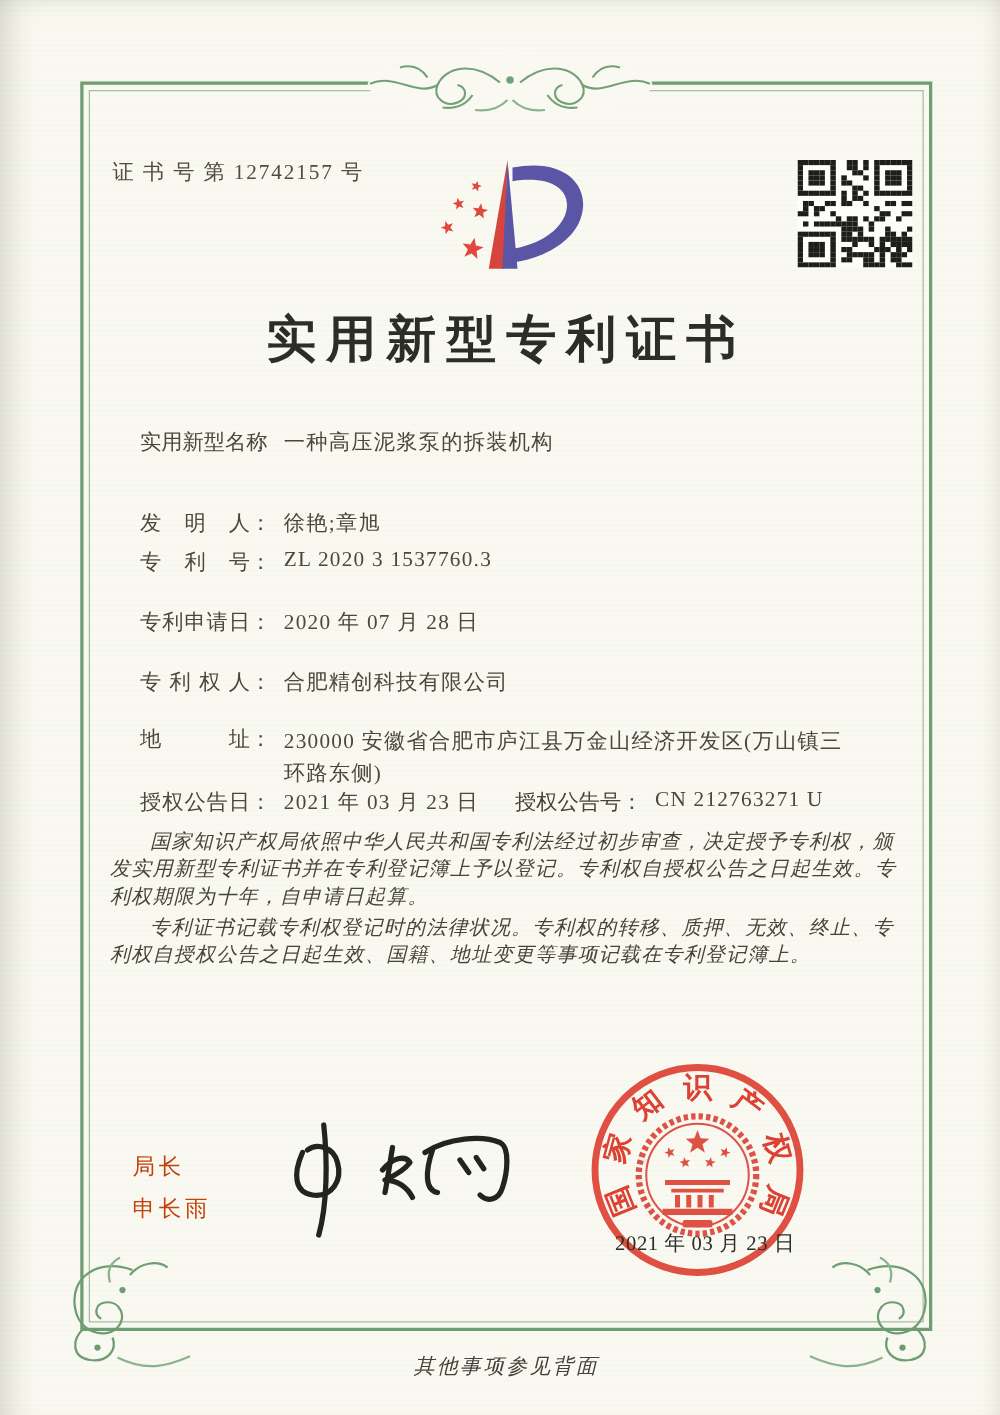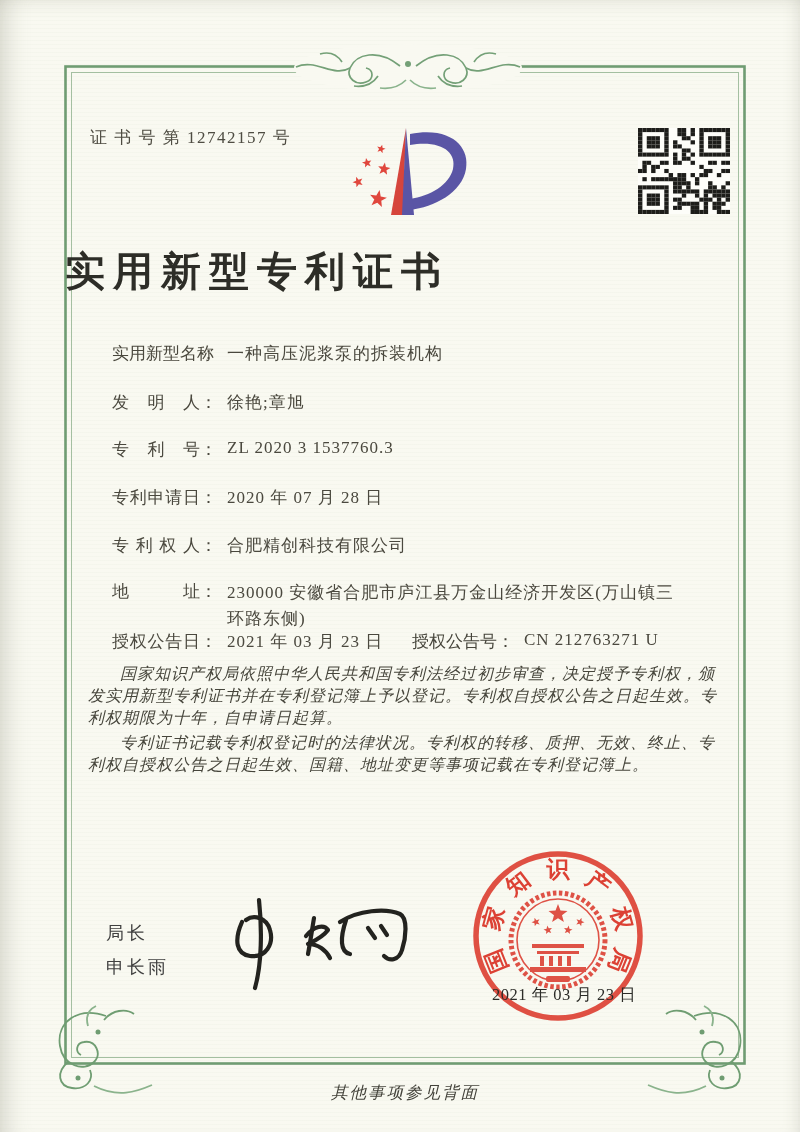--- a/index.html
+++ b/index.html
@@ -23,21 +23,21 @@
        rgba(175,195,165,0.06) 0 1px, transparent 1px 4px);
   }
   svg.layer { position:absolute; left:0; top:0; pointer-events:none; }
 
   .cert-no { position:absolute; left:90px; top:126px; font-size:17px;
              letter-spacing:1.5px; color:#4e4c42; }
 
   .qr { position:absolute; left:638px; top:128px; width:92px; height:86px;
         background:#fdfdf9; }
 
-  .title { position:absolute; left:65px; right:55px; top:244px; 
+  .title { position:absolute; left:65px; right:55px; top:244px; text-align:center;
            font-size:40px; font-weight:600; letter-spacing:8px; color:#2d2d27;
            white-space:nowrap; }
 
   .fields { position:absolute; left:112px; top:342px; width:620px; font-size:17px; }
   .frow  { position:absolute; left:0; white-space:nowrap; }
   .frow.wrap { white-space:normal; }
   .flabel { display:inline-block; width:88px; text-align:justify;
             text-align-last:justify; letter-spacing:0; vertical-align:top; color:#4a483e; }
   .fcolon { display:inline-block; vertical-align:top; color:#4a483e; }
   .fvalue { display:inline-block; margin-left:10px; letter-spacing:1px;
@@ -45,21 +45,21 @@
   .fvalue.addr { width:448px; line-height:26px; }
   .grant-no-group { position:absolute; left:300px; top:0; white-space:nowrap; }
 
   .paras { position:absolute; left:88px; top:663px; width:630px;
            font-size:16px; line-height:22px; font-style:italic;
            letter-spacing:1px; color:#46453b; }
   .paras p { text-indent:2em; margin-bottom:3px; }
 
   .officer { position:absolute; left:106px; top:916px;
              font-family:"Liberation Sans","DejaVu Sans",sans-serif;
-             font-size:18px; letter-spacing:3px; color:#404040; line-height:34px; }
+             font-size:18px; letter-spacing:3px; color:#c2410c; line-height:34px; }
 
   .sig-svg { position:absolute; left:218px; top:888px; }
 
   .seal-svg { position:absolute; left:470px; top:848px; }
   .seal-char { font-size:23px; font-weight:bold; fill:#dc4134;
                font-family:"Liberation Serif",serif;
                text-anchor:middle; dominant-baseline:middle; }
   .seal-date { position:absolute; left:492px; top:984px; font-size:16.5px;
                letter-spacing:0.5px; color:#2c2c28; z-index:5; }
 
@@ -350,21 +350,21 @@
       <rect x="76" y="80" width="4" height="4"></rect>
       <rect x="80" y="80" width="4" height="4"></rect>
     </svg>
 
   <div class="title">实用新型专利证书</div>
 
   <div class="fields">
     <div class="frow" style="top:0">
       <span class="flabel">实用新型名称</span><span class="fcolon">：</span><span class="fvalue">一种高压泥浆泵的拆装机构</span>
     </div>
-    <div class="frow" style="top:49px">
+    <div class="frow" style="top:65px">
       <span class="flabel">发明人</span><span class="fcolon">：</span><span class="fvalue">徐艳;章旭</span>
     </div>
     <div class="frow" style="top:96px">
       <span class="flabel">专利号</span><span class="fcolon">：</span><span class="fvalue">ZL 2020 3 1537760.3</span>
     </div>
     <div class="frow" style="top:144px">
       <span class="flabel">专利申请日</span><span class="fcolon">：</span><span class="fvalue">2020 年 07 月 28 日</span>
     </div>
     <div class="frow" style="top:192px">
       <span class="flabel">专利权人</span><span class="fcolon">：</span><span class="fvalue">合肥精创科技有限公司</span>

